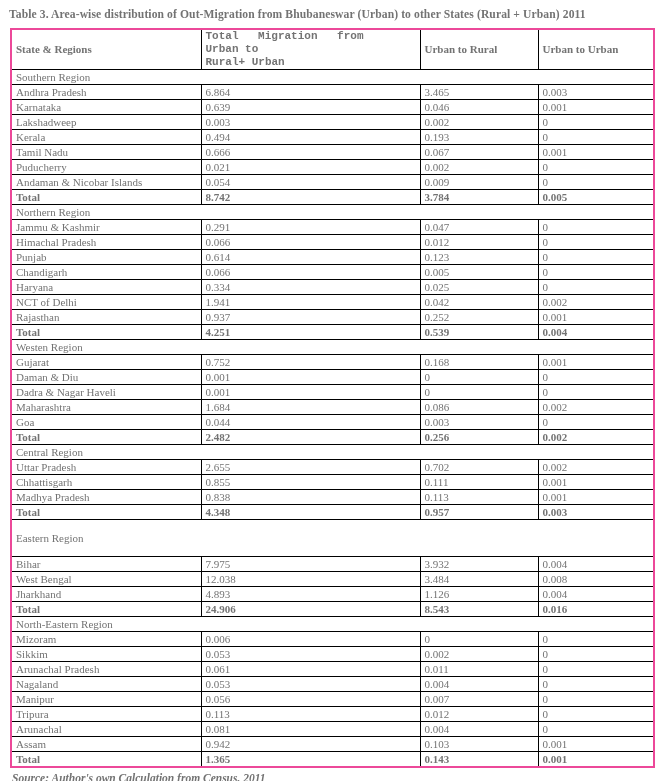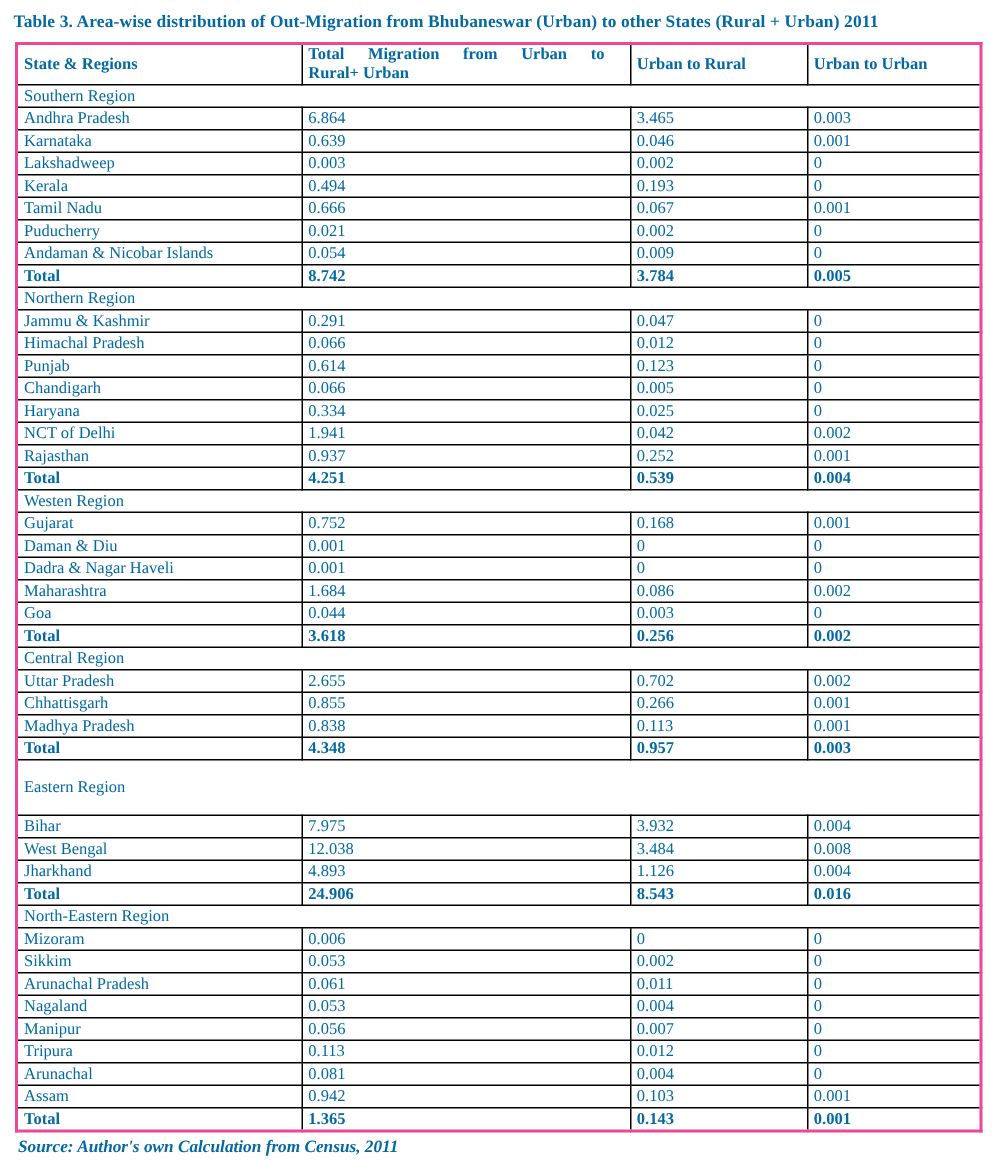--- a/index.html
+++ b/index.html
@@ -1,36 +1,36 @@
 <!DOCTYPE html>
 <html><head>
 <meta charset="utf-8">
 <style>
   html,body{margin:0;padding:0;background:#ffffff;}
   .page{
-    width:668px;height:781px;background:#ffffff;color:#0369a1;
+    width:668px;height:781px;background:#ffffff;color:#737373;
     font-family:"Liberation Serif", serif;position:relative;overflow:hidden;
   }
   .title{
     font-weight:700;font-size:11.6px;line-height:14px;
     padding:8px 6px 6px 9px;letter-spacing:.1px;
   }
   table.mig{
     border-collapse:collapse;table-layout:fixed;
     margin-left:10px;width:643px;border:2px solid #ec4899;
   }
   table.mig td{
     border:1px solid #000;
     font-size:11px;line-height:13px;height:14px;
     padding:0 4px;vertical-align:middle;overflow:hidden;
   }
   thead td{
     font-weight:700;font-size:11.3px;height:31px;line-height:13px;
   }
-  thead td.wide{white-space:pre-line;}
+  thead td.wide{white-space:pre-line;font-family:Liberation Mono, monospace;}
   thead td.wide::first-line{word-spacing:13px;}
   tr.region-row td{font-weight:400;}
   tr.region-row.tall td{height:36px;}
   tr.total-row td{font-weight:700;}
   .source{
     font-weight:700;font-style:italic;font-size:11.5px;
     margin:4px 0 0 12px;
   }
 </style>
 </head>
@@ -186,37 +186,37 @@
           <td>0.002</td>
         </tr>
         <tr>
           <td>Goa</td>
           <td>0.044</td>
           <td>0.003</td>
           <td>0</td>
         </tr>
         <tr class="total-row">
           <td>Total</td>
-          <td>3.618</td>
+          <td>2.482</td>
           <td>0.256</td>
           <td>0.002</td>
         </tr>
         <tr class="region-row">
           <td colspan="4">Central Region</td>
         </tr>
         <tr>
           <td>Uttar Pradesh</td>
           <td>2.655</td>
           <td>0.702</td>
           <td>0.002</td>
         </tr>
         <tr>
           <td>Chhattisgarh</td>
           <td>0.855</td>
-          <td>0.266</td>
+          <td>0.111</td>
           <td>0.001</td>
         </tr>
         <tr>
           <td>Madhya Pradesh</td>
           <td>0.838</td>
           <td>0.113</td>
           <td>0.001</td>
         </tr>
         <tr class="total-row">
           <td>Total</td>

